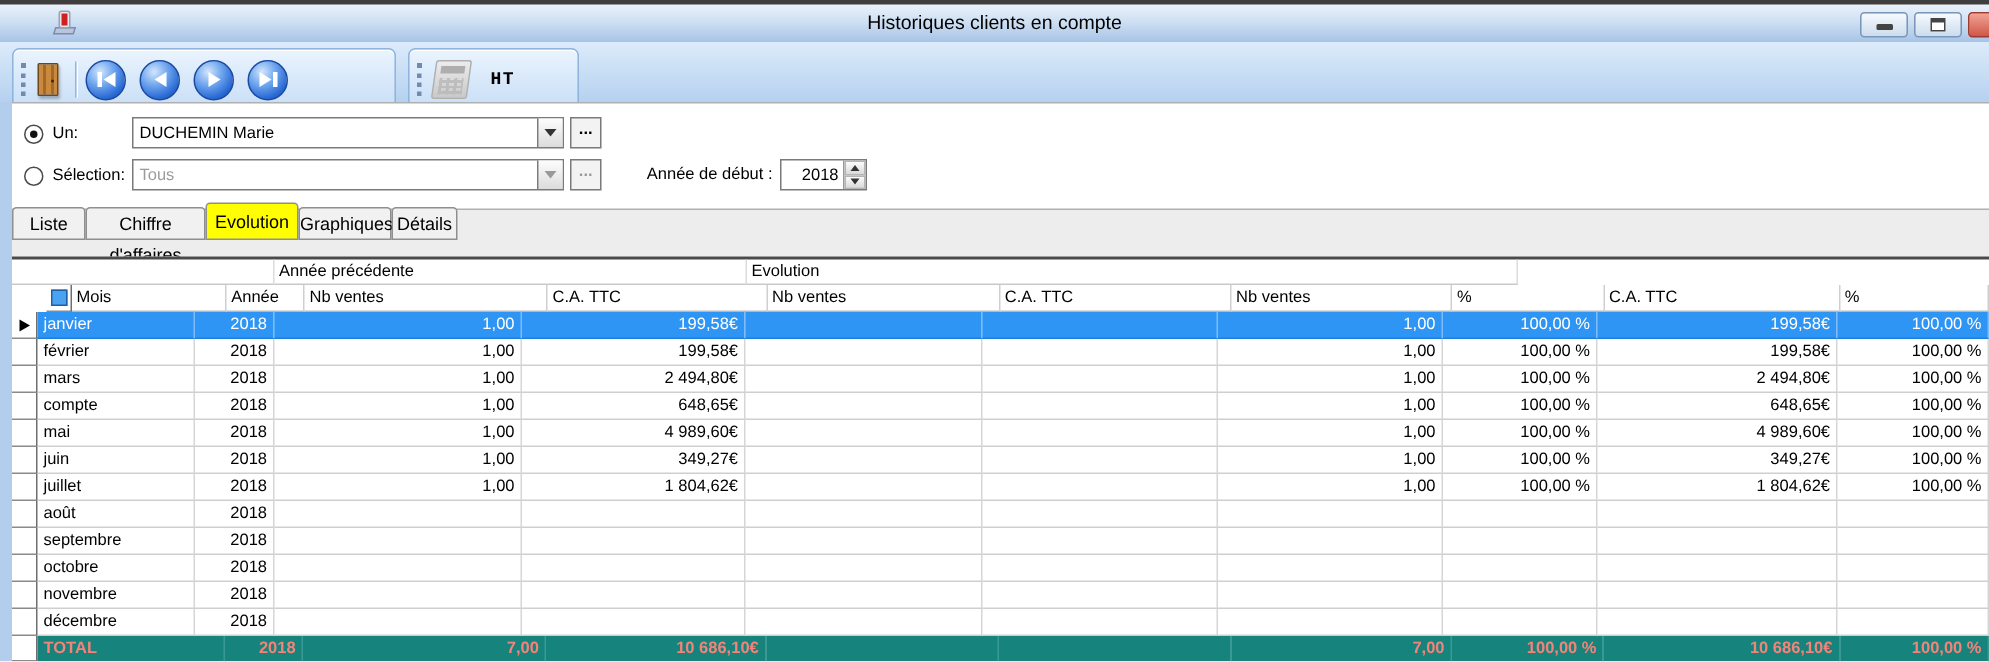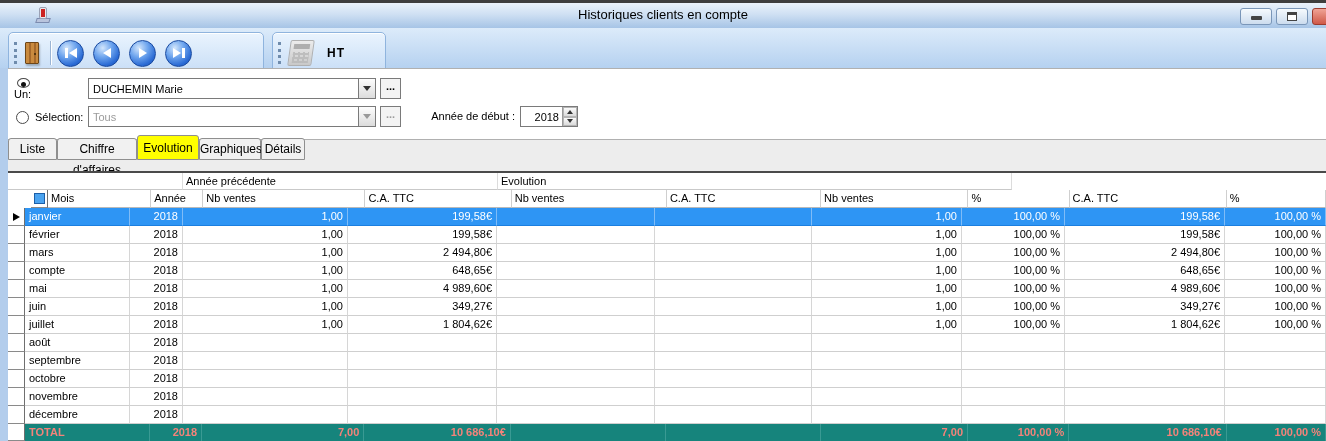--- a/index.html
+++ b/index.html
@@ -20,21 +20,21 @@
   .win-btn.min { left:1240px; }
   .win-btn.max { left:1276px; }
   .win-btn.close { left:1312px; width:30px; background:linear-gradient(#f0a396,#cf5848); border-color:#9c3b2e; }
   .glyph-min { width:11px; height:4px; background:#444; border-radius:1px; margin-top:3px; }
   .glyph-max { width:10px; height:9px; border:1px solid #444; border-top:3px solid #444; background:#fff; }
 
   
   .toolbar { position:absolute; left:0; top:28px; width:100%; height:40px;
              background:linear-gradient(#dcebfa,#b5d1f0); }
   .tgroup { position:absolute; top:4px; height:42px; border:1px solid #8fb4de; border-radius:5px;
-            background:linear-gradient(#eaf4fe,#c7ddf6); box-shadow:inset 0 1px 0 #fff; display:flex; align-items:center; }
+            background:linear-gradient(#eaf4fe,#c7ddf6); box-shadow:inset 0 1px 0 #fff; display:flex; align-items:center;font-family:Liberation Mono, monospace; }
   .tg1 { left:8px; width:256px; }
   .tg2 { left:272px; width:114px; }
   .handle { width:0; height:22px; border-left:3px dotted #6f8cad; margin-left:5px; }
   .toolbtn { display:flex; align-items:center; justify-content:center; width:30px; height:28px; }
   .door-shape { position:relative; width:14px; height:22px; border:1px solid #6e4617; border-radius:1px;
                 background:repeating-linear-gradient(90deg,#c98a3e 0 3px,#a5682a 3px 5px); box-shadow:1px 2px 2px rgba(0,0,0,.25); }
   .door-shape::after { content:""; position:absolute; right:2px; top:10px; width:2px; height:2px; background:#3d2708; border-radius:50%; }
   .vsep { width:1px; height:24px; background:#9ab4d4; margin:0 6px 0 3px; box-shadow:1px 0 0 #fff; }
   .sphere { position:relative; width:27px; height:27px; margin-right:9px; border-radius:50%;
             background:radial-gradient(circle at 35% 28%, #d3e6fc 0%, #6ea5ee 38%, #2a6ad4 72%, #1c4fae 100%);
@@ -51,21 +51,21 @@
                            repeating-linear-gradient(90deg,#b8b8b8 0 2px,transparent 2px 5px); opacity:.8; }
   .ht { margin-left:14px; font-weight:bold; font-size:12px; letter-spacing:1px; }
 
   
   .left-edge { position:absolute; left:0; top:68px; width:8px; height:373px; background:#b3cdec; }
 
   
   .filter-panel { position:absolute; left:8px; top:68px; width:1318px; height:72px; background:#fff;
                   border-top:1px solid #b0b0b0; border-bottom:1px solid #b0b0b0; }
   .frow { position:absolute; left:0; height:22px; display:flex; align-items:center; }
-  .r1 { top:9px;flex-direction:column; } .r2 { top:37px; }
+  .r1 { top:9px; } .r2 { top:37px; }
   .radio { position:relative; width:13px; height:13px; margin-left:8px; border:1px solid #4a4a4a; border-radius:50%; background:#fff; }
   .radio.checked::after { content:""; position:absolute; left:3px; top:3px; width:5px; height:5px; border-radius:50%; background:#111; }
   .flabel { margin-left:6px; }
   .combo { position:absolute; top:0; left:80px; width:288px; height:21px; border:1px solid #7a7a7a; background:#fff; display:flex; }
   .combo-text { flex:1; padding:4px 4px 0 4px; overflow:hidden; white-space:nowrap; }
   .combo-text.dim { color:#9b9b9b; }
   .combo-arrow { width:17px; border-left:1px solid #7a7a7a; background:linear-gradient(#fdfdfd,#dcdcdc); display:flex; align-items:center; justify-content:center; }
   .dn { width:0; height:0; border-left:4px solid transparent; border-right:4px solid transparent; border-top:5px solid #333; }
   .dn.dim { border-top-color:#999; }
   .dots-btn { position:absolute; top:0; left:372px; width:21px; height:21px; border:1px solid #7a7a7a; background:#f3f3f3;

